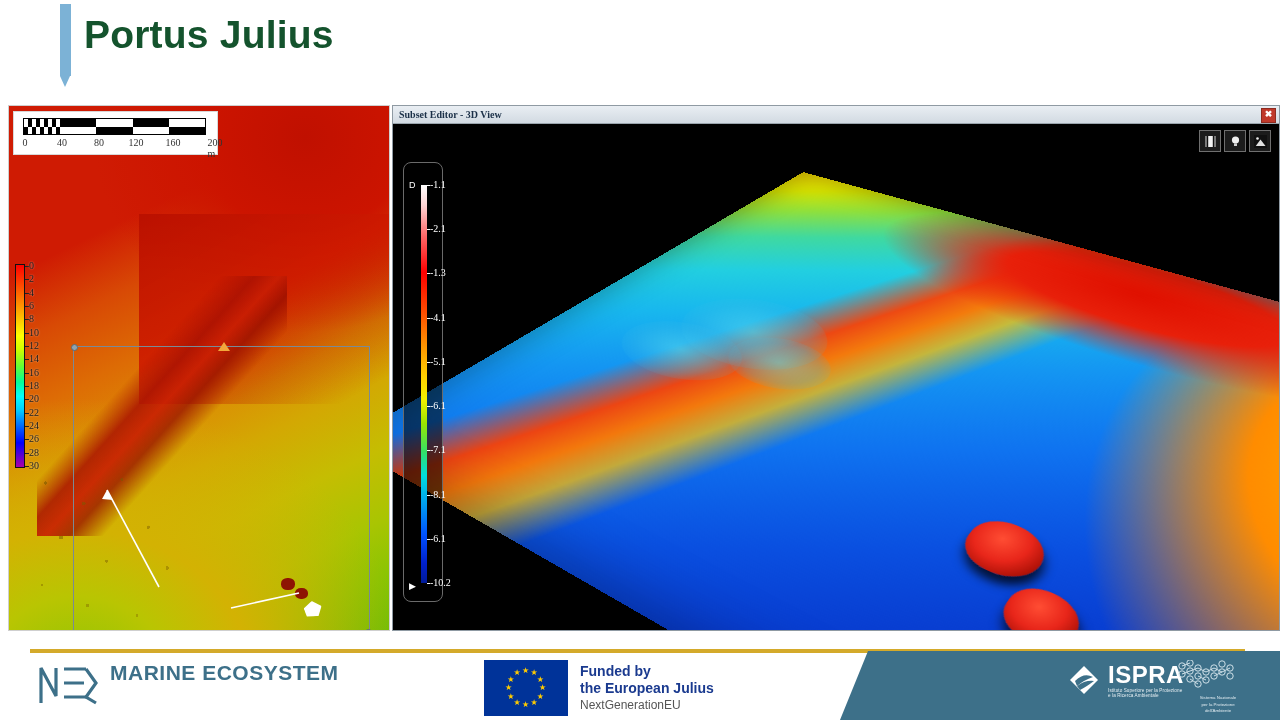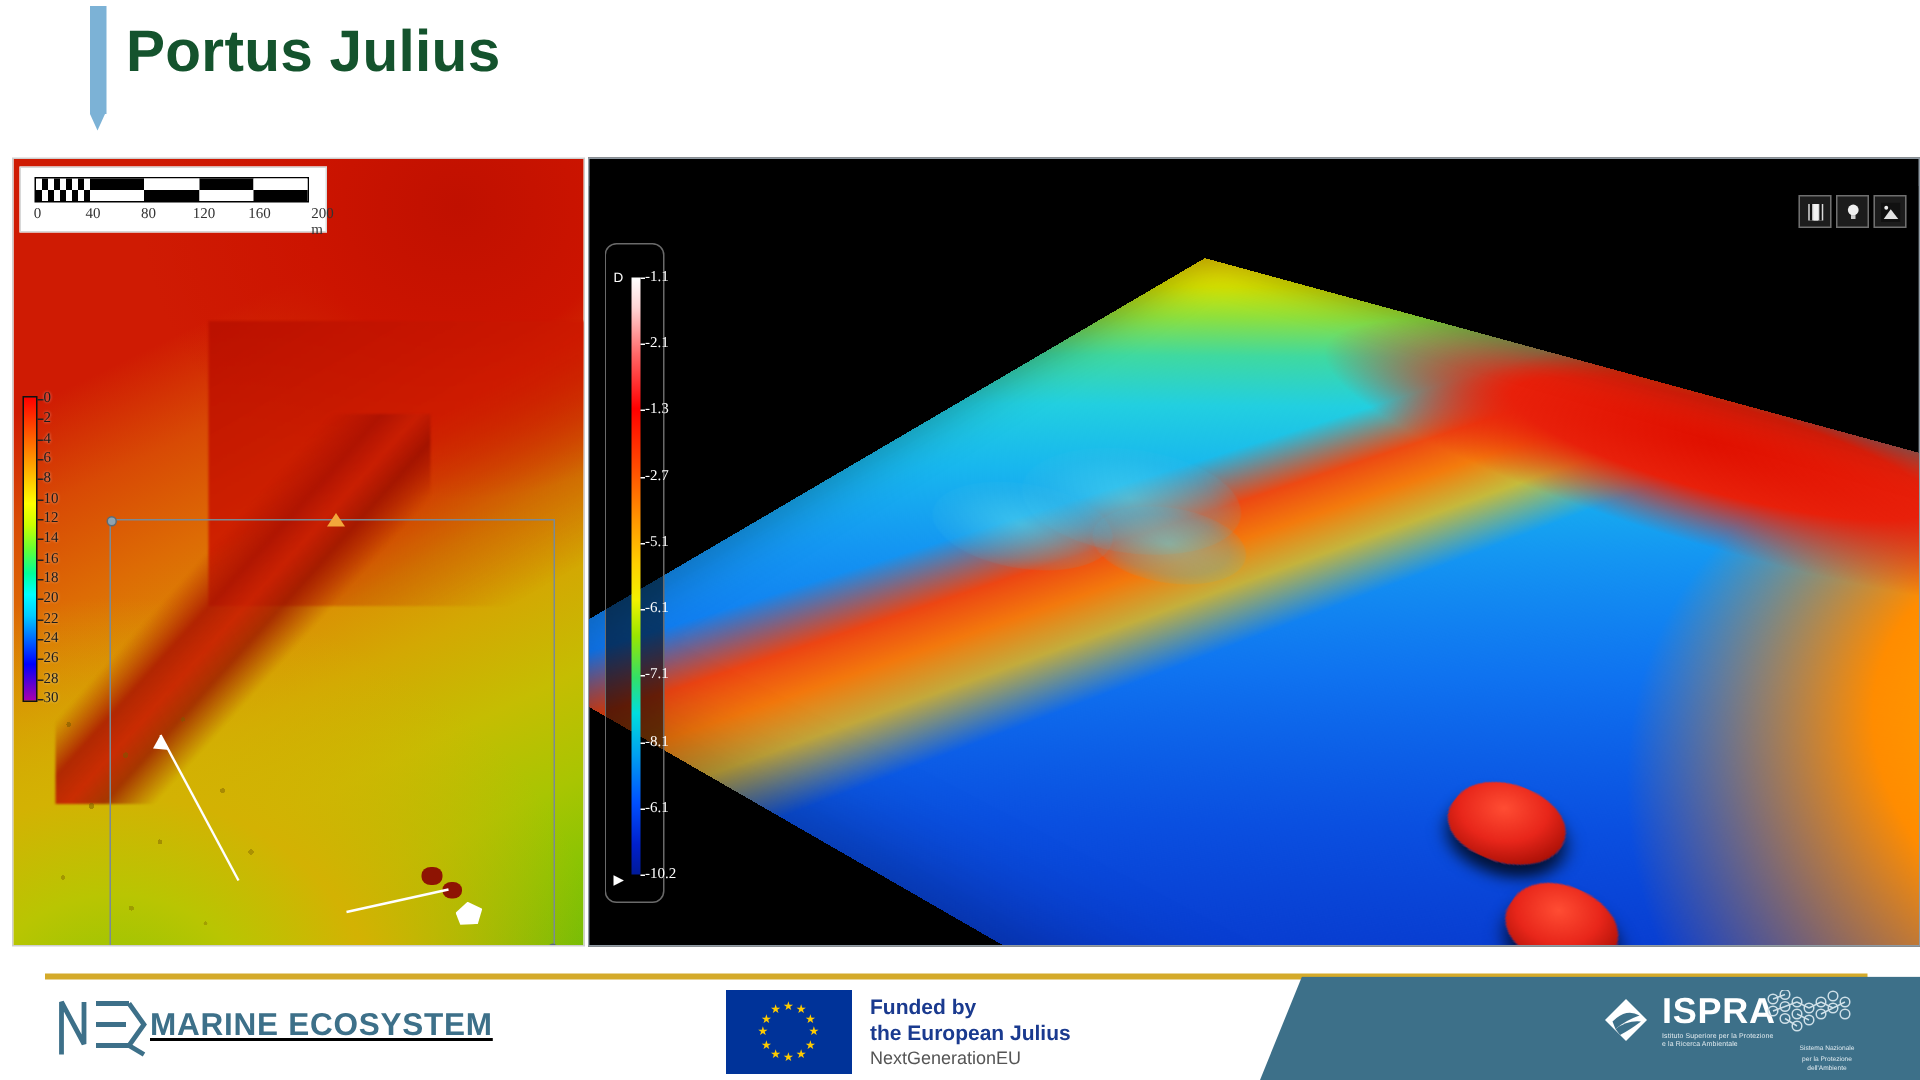--- a/index.html
+++ b/index.html
@@ -246,21 +246,21 @@
   .tb-btn svg{display:block;}
 
   
   #footer{position:absolute;left:0;top:640px;width:1280px;height:80px;background:#fff;}
   #gold-rule{position:absolute;left:30px;top:9px;width:1215px;height:4px;background:#d4aa2a;}
   #teal-band{
     position:absolute;left:840px;top:11px;width:440px;height:69px;
     background:#3d7089;
     clip-path:polygon(28px 0, 100% 0, 100% 100%, 0 100%);
   }
-  #mer-logo{position:absolute;left:38px;top:22px;display:flex;align-items:center;text-decoration:underline;}
+  #mer-logo{position:absolute;left:38px;top:22px;display:flex;align-items:flex-start;gap:10px;}
   #mer-text{line-height:1.05;}
   .mer-l1{font-size:21px;font-weight:bold;color:#3d7089;letter-spacing:.5px;}
   .mer-l2{font-size:20px;font-weight:bold;color:#3d7089;letter-spacing:6.5px;}
   #eu-block{position:absolute;left:484px;top:20px;display:flex;align-items:center;gap:12px;}
   #eu-flag{width:84px;height:56px;background:#003399;position:relative;}
   .eu-star{position:absolute;color:#FFCC00;font-size:8px;line-height:8px;}
   #eu-text{line-height:1.18;}
   .eu-l1,.eu-l2{font-size:14px;font-weight:bold;color:#1a3a8f;}
   .eu-l3{font-size:12px;color:#555;margin-top:2px;}
   #ispra-block{position:absolute;left:1068px;top:22px;display:flex;align-items:center;gap:8px;}
@@ -351,20 +351,24 @@
 
   <svg id="arrow-left-svg" viewBox="0 0 382 526">
     <line x1="150" y1="586" x2="98" y2="489" stroke="#ffffff" stroke-width="1.6" transform="translate(0,-105)"></line>
     <polygon points="98,384 104,394 93,393" fill="#ffffff"></polygon>
     <line x1="222" y1="607" x2="290" y2="592" stroke="#ffffff" stroke-width="1.6" transform="translate(0,-105)"></line>
   </svg>
 
 </div>
 
 <div id="right-window">
+  <div id="win-titlebar">
+    <div id="win-title">Subset Editor - 3D View</div>
+    <div id="win-close">✖</div>
+  </div>
 
   <div id="viewport">
     <div id="surface-wrap">
       <div id="surface">
         <div class="seagrass-patch" style="left:120px;top:300px;width:180px;height:120px"></div>
         <div class="seagrass-patch" style="left:90px;top:380px;width:150px;height:90px"></div>
         <div class="seagrass-patch" style="left:210px;top:350px;width:120px;height:80px"></div>
         <div class="surf-mound" style="left:560px;top:470px;width:66px;height:56px"></div>
         <div class="surf-mound" style="left:620px;top:520px;width:58px;height:50px"></div>
 
@@ -376,21 +380,21 @@
       <div id="rl-top-glyph">D</div>
       <div id="rl-bot-glyph">▶</div>
       <div id="right-legend-ticks">
           <div class="rl-tick" style="top: 22px;"></div>
           <div class="rl-label" style="top: 22px;">-1.1</div>
           <div class="rl-tick" style="top: 66.2222px;"></div>
           <div class="rl-label" style="top: 66.2222px;">-2.1</div>
           <div class="rl-tick" style="top: 110.444px;"></div>
           <div class="rl-label" style="top: 110.444px;">-1.3</div>
           <div class="rl-tick" style="top: 154.667px;"></div>
-          <div class="rl-label" style="top: 154.667px;">-2.7</div>
+          <div class="rl-label" style="top: 154.667px;">-4.1</div>
           <div class="rl-tick" style="top: 198.889px;"></div>
           <div class="rl-label" style="top: 198.889px;">-5.1</div>
           <div class="rl-tick" style="top: 243.111px;"></div>
           <div class="rl-label" style="top: 243.111px;">-6.1</div>
           <div class="rl-tick" style="top: 287.333px;"></div>
           <div class="rl-label" style="top: 287.333px;">-7.1</div>
           <div class="rl-tick" style="top: 331.556px;"></div>
           <div class="rl-label" style="top: 331.556px;">-8.1</div>
           <div class="rl-tick" style="top: 375.778px;"></div>
           <div class="rl-label" style="top: 375.778px;">-6.1</div>

